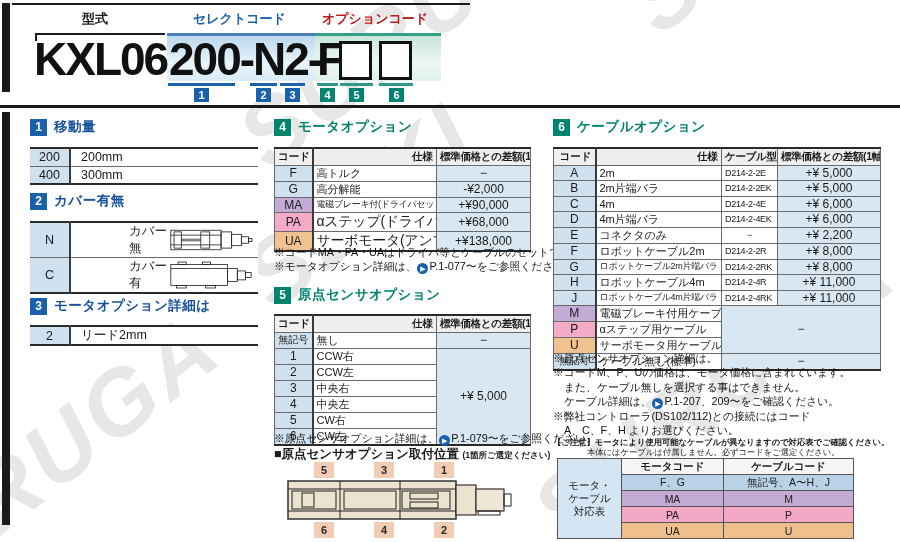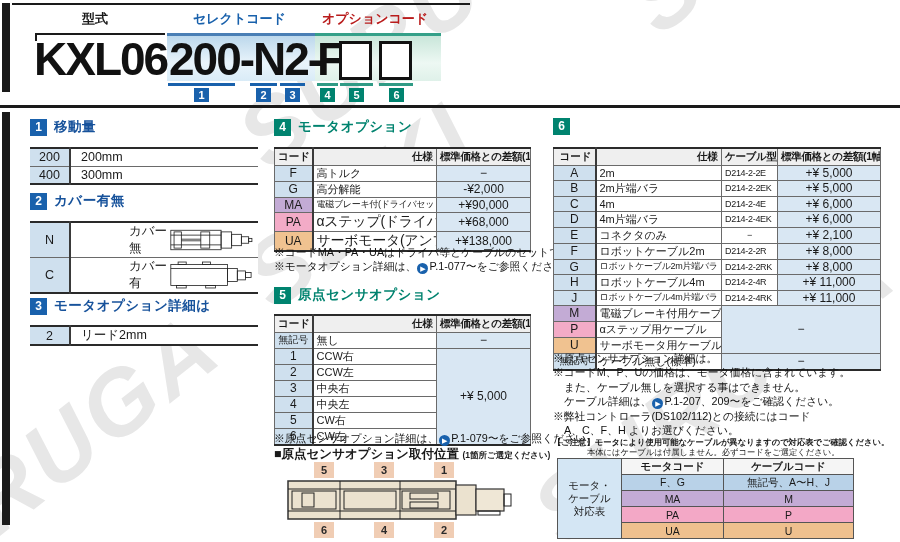--- a/index.html
+++ b/index.html
@@ -374,20 +374,21 @@
         </svg>
         <div class="pos-label" style="left:32px; top:60px;">6</div>
         <div class="pos-label" style="left:92px; top:60px;">4</div>
         <div class="pos-label" style="left:152px; top:60px;">2</div>
       </div>
     </div>
 
     <div class="col col3">
       <div class="abs sec-h teal" style="top:118px;">
         <span class="sec-num">6</span>
+        <span class="sec-title">ケーブルオプション</span>
       </div>
       <table class="dt abs" style="top:147px;">
         <colgroup>
             <col style="width:42px;">
             <col style="width:126px;">
             <col style="width:56px;">
             <col>
           </colgroup>
         <tbody>
             <tr>
@@ -417,21 +418,21 @@
         <tr style="height:14px;">
           <td class="code">D</td>
           <td class="spec">4m片端バラ</td>
           <td class="model">D214-2-4EK</td>
           <td class="pcol">+¥ 6,000</td>
         </tr>
         <tr style="height:14px;">
           <td class="code">E</td>
           <td class="spec">コネクタのみ</td>
           <td class="model" style="text-align:center;">−</td>
-          <td class="pcol">+¥ 2,100</td>
+          <td class="pcol">+¥ 2,200</td>
         </tr>
         <tr style="height:14px;">
           <td class="code">F</td>
           <td class="spec">ロボットケーブル2m</td>
           <td class="model">D214-2-2R</td>
           <td class="pcol">+¥ 8,000</td>
         </tr>
         <tr style="height:14px;">
           <td class="code">G</td>
           <td class="spec sm">ロボットケーブル2m片端バラ</td>

